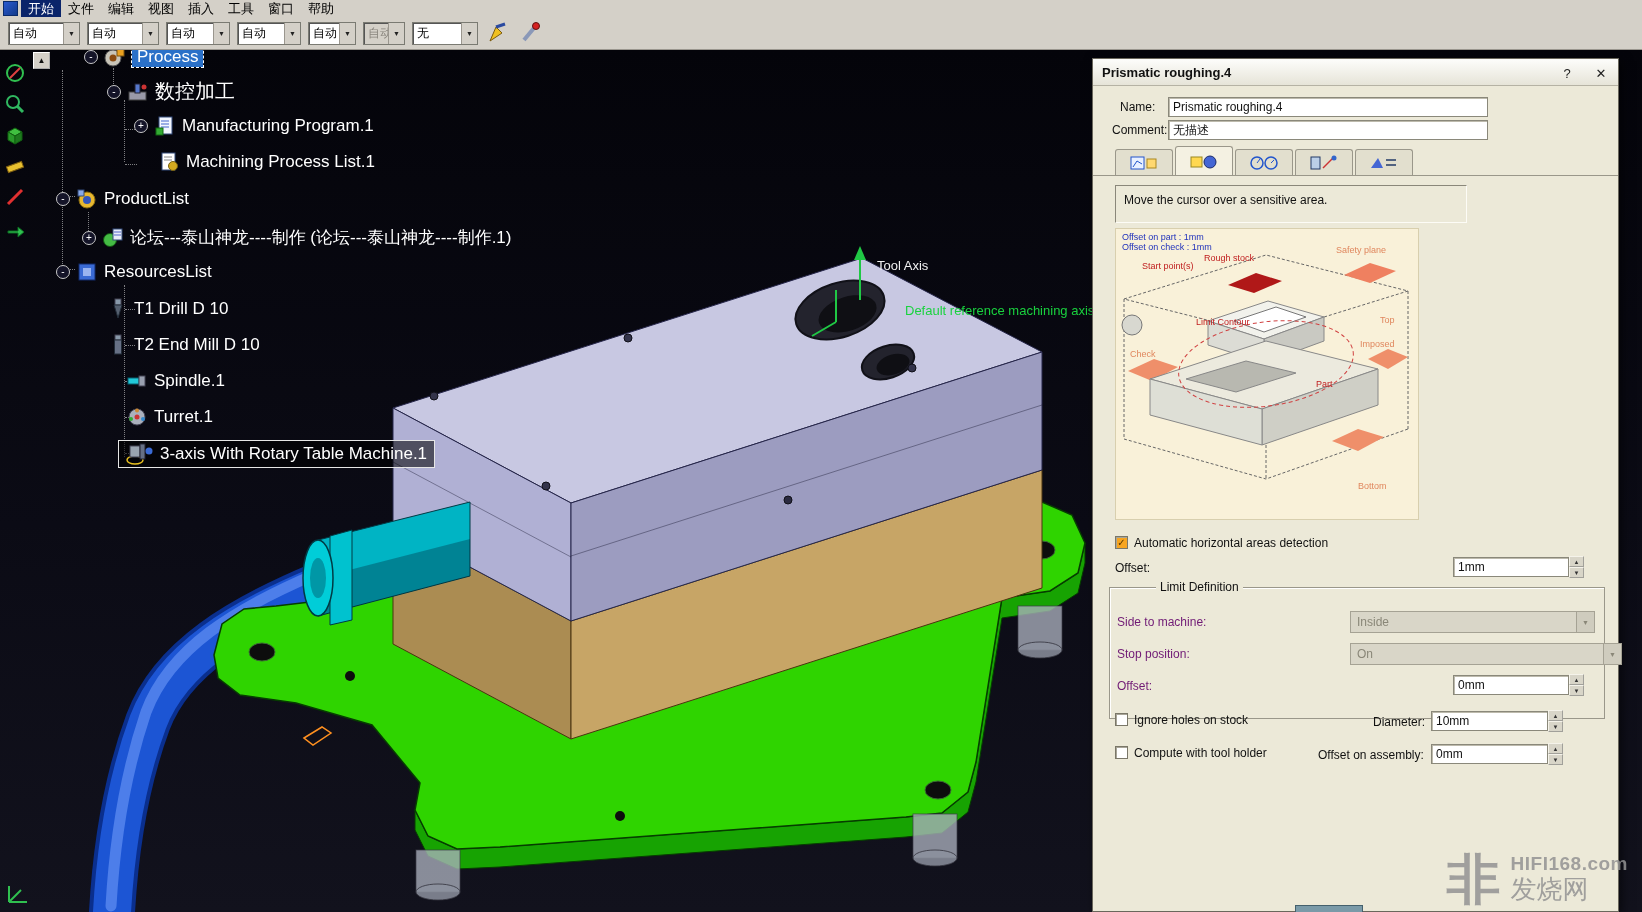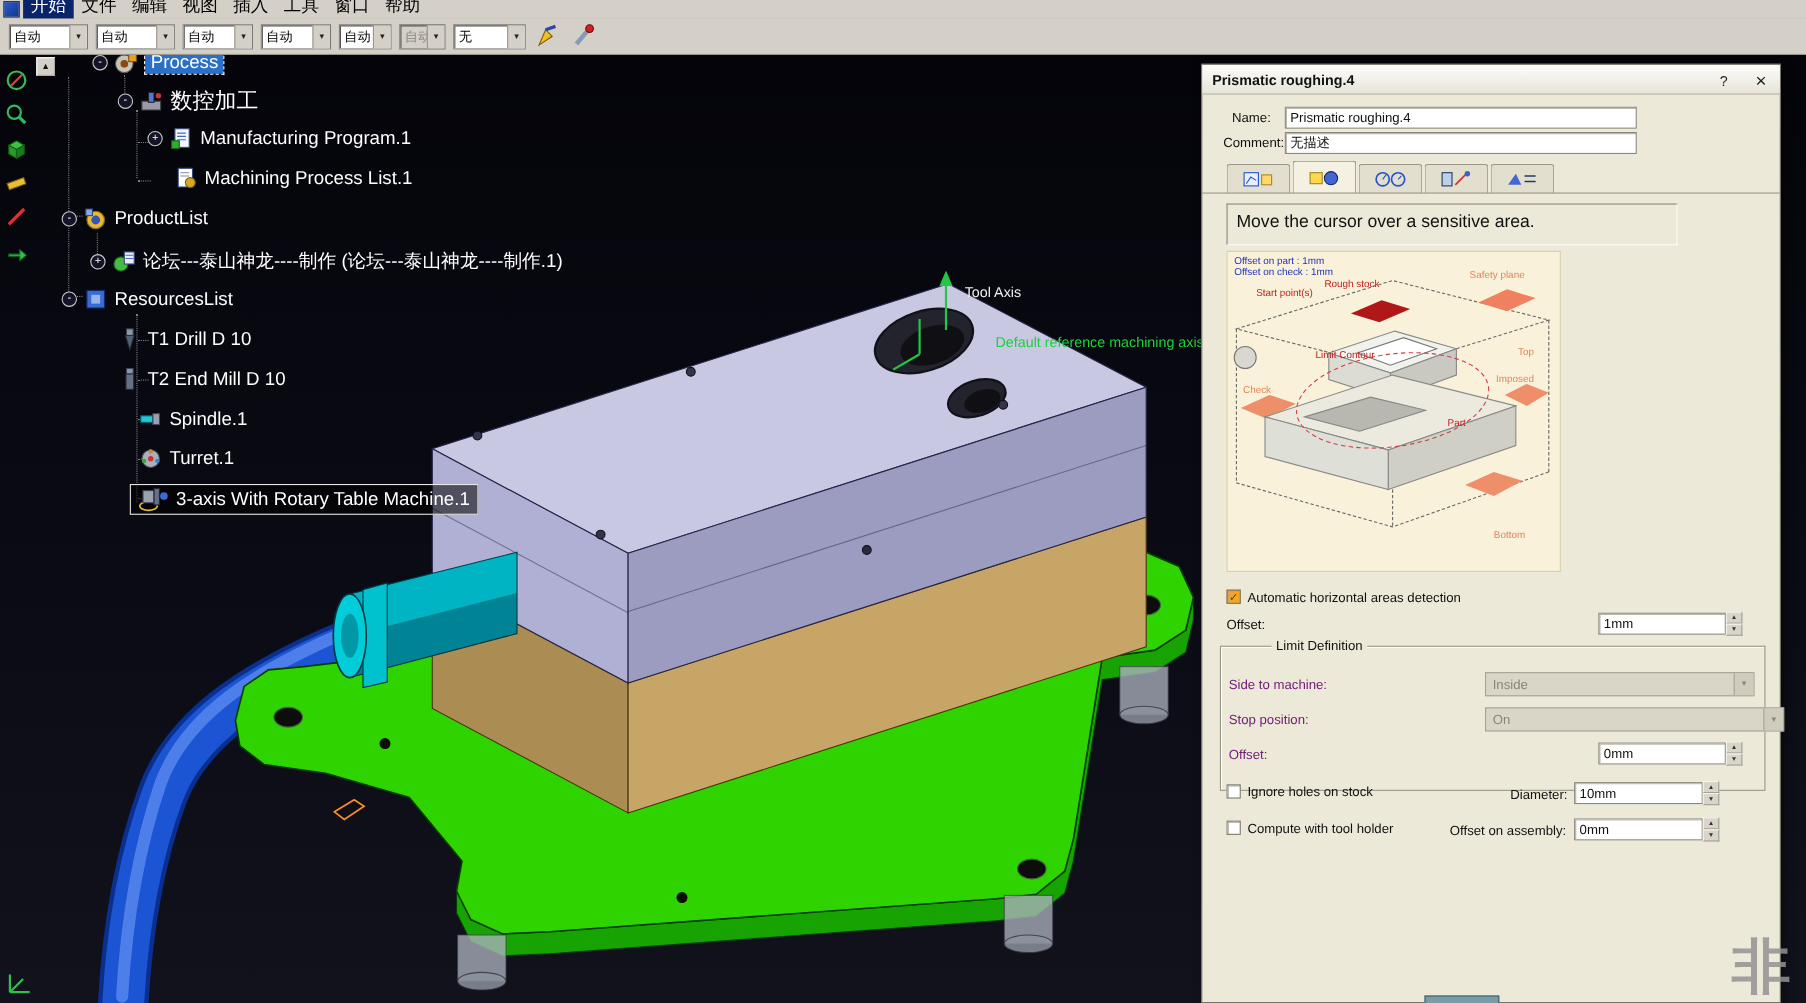--- a/index.html
+++ b/index.html
@@ -1,21 +1,21 @@
 <!DOCTYPE html>
 <html><head>
 <meta charset="utf-8">
 <style>
   html,body{margin:0;padding:0;}
   body{width:1642px;height:912px;position:relative;overflow:hidden;
        background:#0a0a12;font-family:"Liberation Sans",sans-serif;}
 
   
   .menubar{position:absolute;left:0;top:0;width:1642px;height:17px;background:#d4d0c8;
-           display:flex;align-items:flex-end;font-size:16px;color:#000;z-index:30;
+           display:flex;align-items:center;font-size:13px;color:#000;z-index:30;
            border-bottom:1px solid #b8b4ac;}
   .appicon{width:13px;height:13px;background:linear-gradient(135deg,#2a5ad0,#123a8a);
            margin:1px 3px;border:1px solid #0a2a6a;}
   .menu-item{padding:1px 7px;cursor:default;}
   .menu-item.active{background:#0a246a;color:#fff;}
 
   
   .toolbar{position:absolute;left:0;top:17px;width:1642px;height:33px;background:#d4d0c8;
            border-bottom:1px solid #9a968e;display:flex;align-items:center;gap:7px;
            padding-left:8px;z-index:30;box-sizing:border-box;}
@@ -80,23 +80,23 @@
       box-shadow:inset 1px 1px 0 #a8a598;display:flex;align-items:center;justify-content:center;
       font-size:10px;color:#5a3a00;box-sizing:border-box;}
   .cb.checked{background:#f7a520;}
   .group{position:absolute;border:1px solid #9a978a;box-shadow:inset 1px 1px 0 #fff;}
   .group-legend{position:absolute;left:10px;top:-8px;background:#ece9d8;padding:0 4px;font-size:12px;margin-left:36px;}
   .tab{position:absolute;top:90px;width:58px;height:27px;background:#e2dfce;
        border:1px solid #9a978a;border-bottom:none;border-radius:3px 3px 0 0;display:flex;
        align-items:center;justify-content:center;box-sizing:border-box;}
   .tab.active{top:87px;height:30px;background:#f4f1e2;}
   .tab-baseline{position:absolute;left:0;top:116px;width:100%;border-top:1px solid #9a978a;}
-  .hintbox{position:absolute;left:22px;top:126px;width:410px;height:38px;box-sizing:border-box;
+  .hintbox{position:absolute;left:22px;top:126px;width:352px;height:38px;box-sizing:border-box;
            border:1px solid;border-color:#8a877a #fdfcf6 #fdfcf6 #8a877a;background:#ece9d8;
-           display:flex;align-items:flex-start;padding:7px 8px;font-size:16px;}
+           display:flex;align-items:flex-start;padding:7px 8px;font-size:12px;}
   .diagram{position:absolute;left:22px;top:169px;width:304px;height:292px;background:#f9f1d9;
            border:1px solid #d8cfae;box-sizing:border-box;}
   .dg-label{position:absolute;font-size:9px;white-space:nowrap;}
   .dg-blue{color:#2233bb;} .dg-red{color:#c02020;} .dg-salmon{color:#e0875e;}
   .ok-sliver{position:absolute;left:202px;top:846px;width:66px;height:6px;background:#7a9aa8;
              border:1px solid #44606c;}
 
   
   .watermark{position:absolute;right:14px;bottom:6px;display:flex;gap:10px;align-items:center;
              z-index:50;color:#939393;opacity:.85;}
@@ -561,13 +561,17 @@
   <div class="spin" style="left:455px;top:684px">
     <div class="spin-btn">▲</div>
     <div class="spin-btn">▼</div>
   </div>
 
   <div class="ok-sliver"></div>
 </div>
 
 <div class="watermark">
   <span class="wm-glyph">非</span>
+  <span class="wm-col">
+    <span class="wm-site">HIFI168.com</span>
+    <span class="wm-name">发烧网</span>
+  </span>
 </div>
 
 </body></html>

